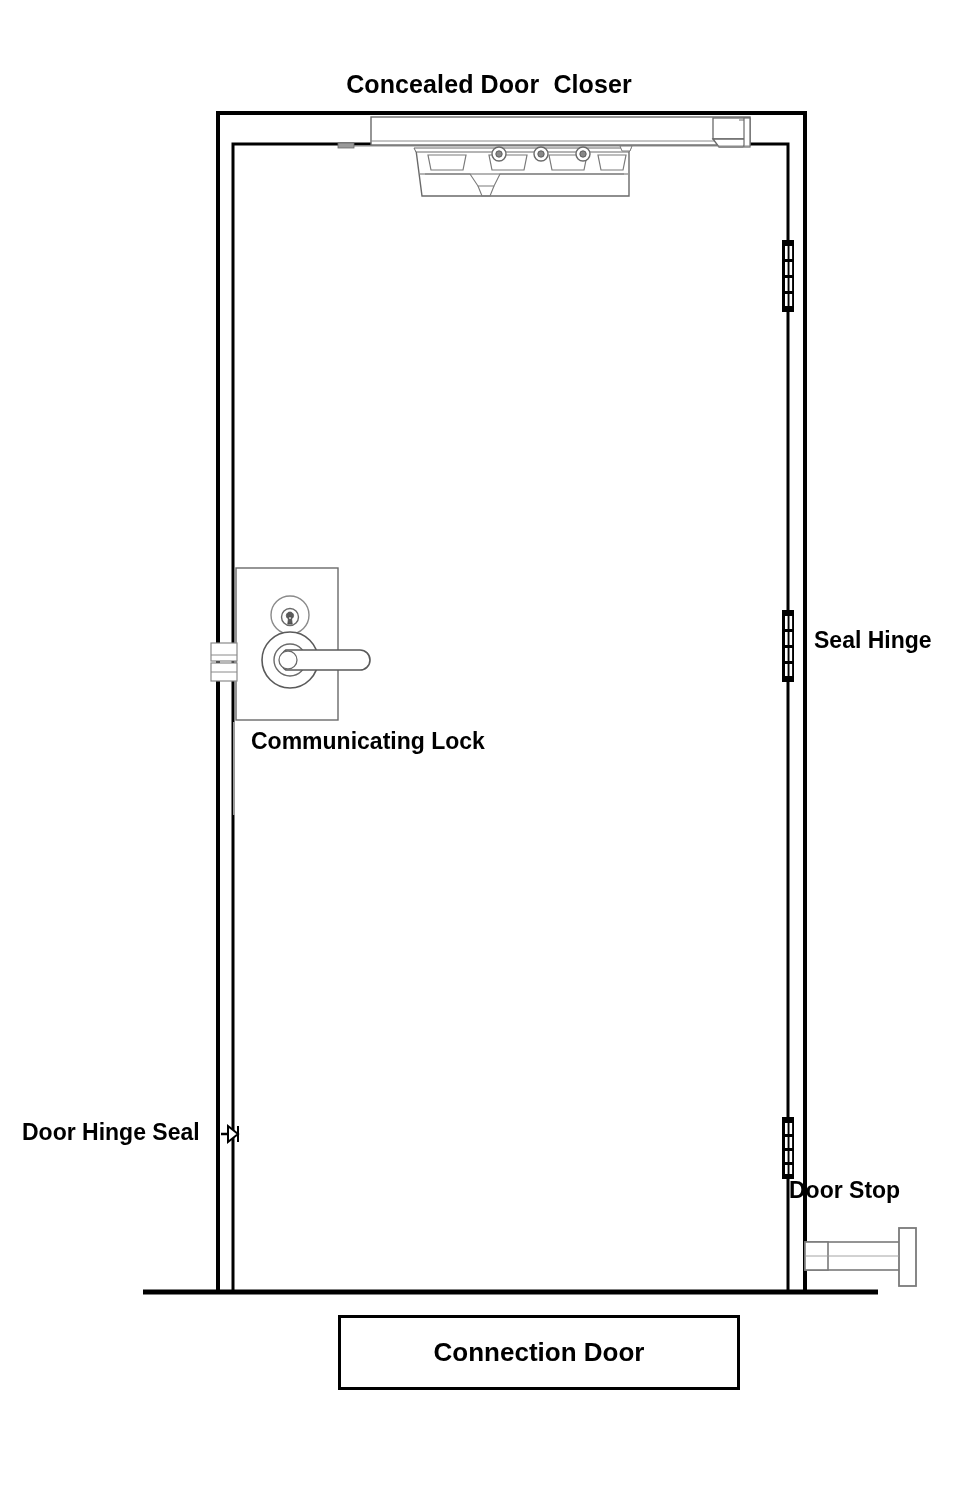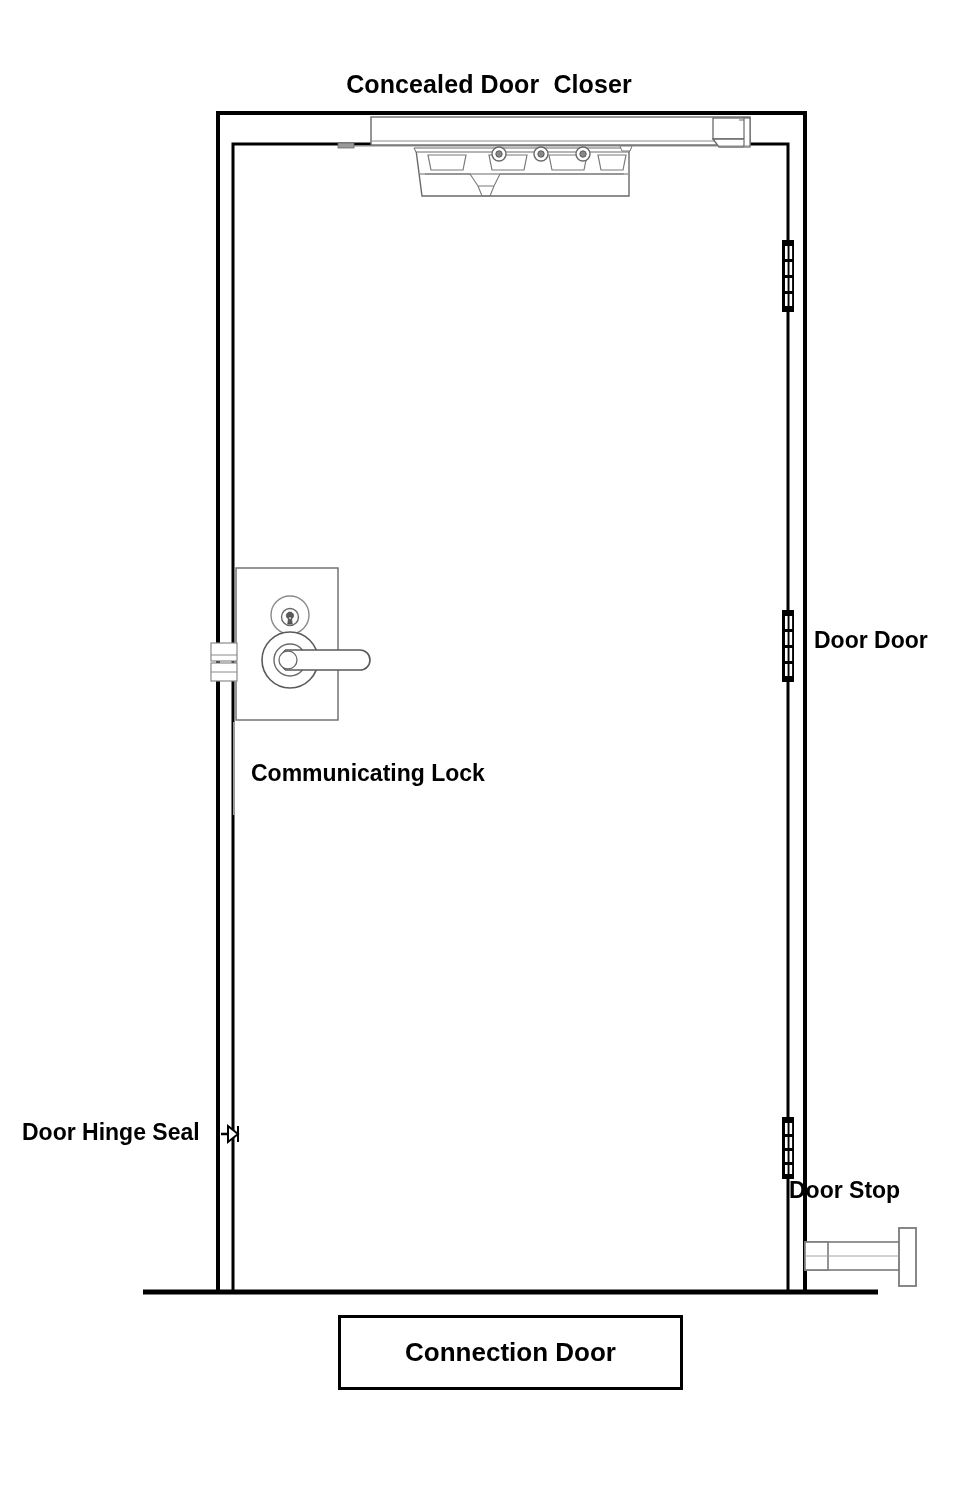--- a/index.html
+++ b/index.html
@@ -45,37 +45,36 @@
   }
   #hinge-label {
     left: 814px;
     top: 629px;
     font-size: 23px;
   }
   #lock-label {
     left: 251px;
     top: 730px;
     font-size: 23px;
-    margin-top: 32px;
   }
   #seal-label {
     left: 22px;
     top: 1121px;
     font-size: 23px;
   }
   #stop-label {
     left: 789px;
     top: 1179px;
     font-size: 23px;
   }
   #caption-box {
     position: absolute;
     left: 338px;
     top: 1315px;
-    width: 345px;
+    width: 402px;
     height: 75px;
     border: 3px solid #000000;
     box-sizing: border-box;
     background: #ffffff;
     display: flex;
     align-items: center;
     justify-content: center;
   }
   #caption-text {
     font-family: "Liberation Sans", sans-serif;
@@ -233,21 +232,21 @@
       <rect x="805" y="1242" width="23" height="28" fill="#ffffff" stroke="#7a7a7a" stroke-width="1.6"></rect>
 
       <rect x="899" y="1228" width="17" height="58" fill="#ffffff" stroke="#7a7a7a" stroke-width="1.8"></rect>
       <line x1="805" y1="1256" x2="899" y2="1256" stroke="#9a9a9a" stroke-width="0.9"></line>
     </g>
 
   </svg>
 
   <div class="lbl" id="title-label">Concealed Door  Closer</div>
 
-  <div class="lbl" id="hinge-label">Door Door</div>
+  <div class="lbl" id="hinge-label">Seal Hinge</div>
 
   <div class="lbl" id="lock-label">Communicating Lock</div>
 
   <div class="lbl" id="seal-label">Door Hinge Seal</div>
 
   <div class="lbl" id="stop-label">Door Stop</div>
 
   <div id="caption-box">
     <span id="caption-text">Connection Door</span>
   </div>

